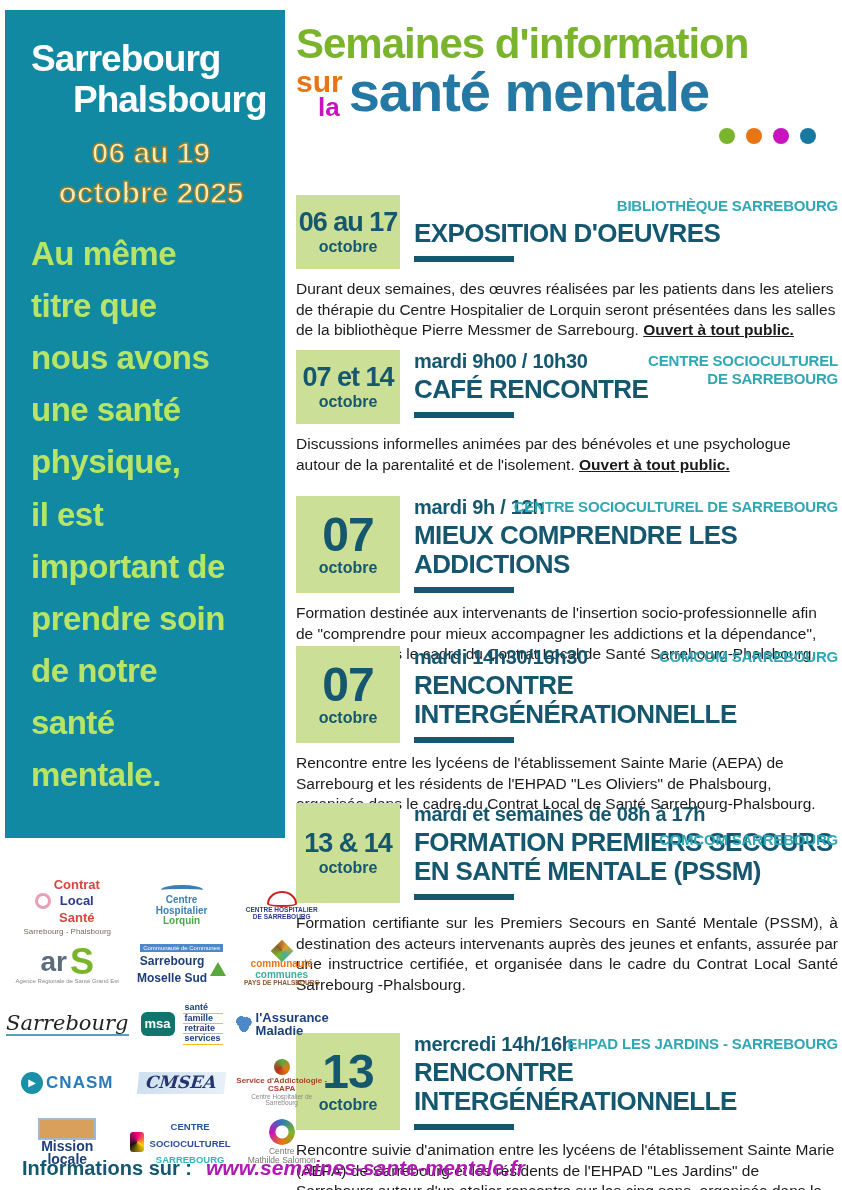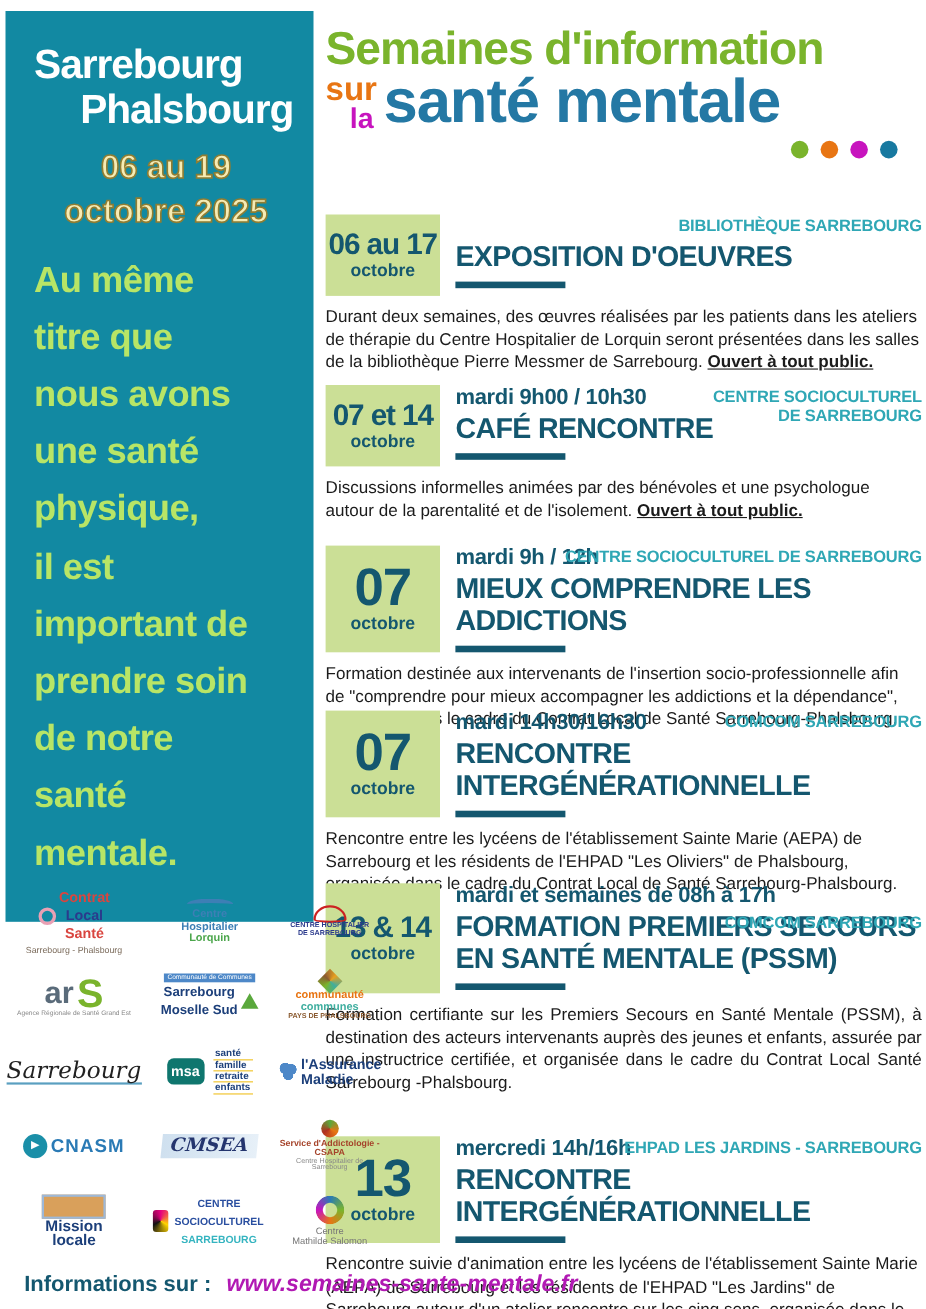--- a/index.html
+++ b/index.html
@@ -47,22 +47,22 @@
   .ev-loc.lower { top:28px; }
   .ev-title { color:#14576f; font-weight:bold; font-size:26px; letter-spacing:-0.6px; line-height:1.12;
               margin-top:2px; }
   .ev-title.push { margin-top:24px; }
   .ev-bar { width:100px; height:6px; background:#14576f; margin-top:8px; }
   .ev-desc { margin-top:10px; color:#1b1b1b; font-size:15.5px; line-height:1.33; }
   .ev-desc.just { text-align:justify; }
   .ev-desc b { font-weight:bold;text-decoration:underline; }
 
   
-  .logos { position:absolute; left:6px; top:809px; width:286px; height:292px;
-           display:grid; grid-template-columns:1fr 1fr 1fr; grid-auto-rows:58px; gap:10px;
+  .logos { position:absolute; left:6px; top:877px; width:286px; height:292px;
+           display:grid; grid-template-columns:1fr 1fr 1fr; grid-auto-rows:58px; gap:1px;
            align-items:center; justify-items:center; }
   .logo { display:flex; flex-direction:column; align-items:center; justify-content:center;
           text-align:center; line-height:1.05; }
   .logo .row { display:flex; align-items:center; gap:3px; }
   .cls-icon { width:16px; height:16px; border:3px solid #e9a0b4; border-radius:50%; }
   .cls-l1,.cls-l3 { color:#d9453f; font-weight:bold; font-size:13px; }
   .cls-l2 { color:#2b3a8c; font-weight:bold; font-size:13px; }
   .cls-sub { color:#7a6a5a; font-size:8px; margin-top:2px; }
   .lorq-arc { width:42px; height:10px; border-top:4px solid #3d7fb5; border-radius:50%; }
   .lorq-t1 { color:#3d7fb5; font-size:10px; font-weight:bold; }
@@ -319,21 +319,21 @@
       <span class="sarr-script">Sarrebourg</span>
     </div>
 
     <div class="logo">
       <div class="row">
         <div class="msa-box">msa</div>
         <div class="msa-words">
           <span class="msa-w">santé</span>
           <span class="msa-w">famille</span>
           <span class="msa-w">retraite</span>
-          <span class="msa-w">enfants</span>
+          <span class="msa-w">services</span>
         </div>
       </div>
     </div>
 
     <div class="logo">
       <div class="row">
         <span class="am-star"></span>
         <span class="am-t">
           <span>l'Assurance</span><br>
           <span>Maladie</span>

